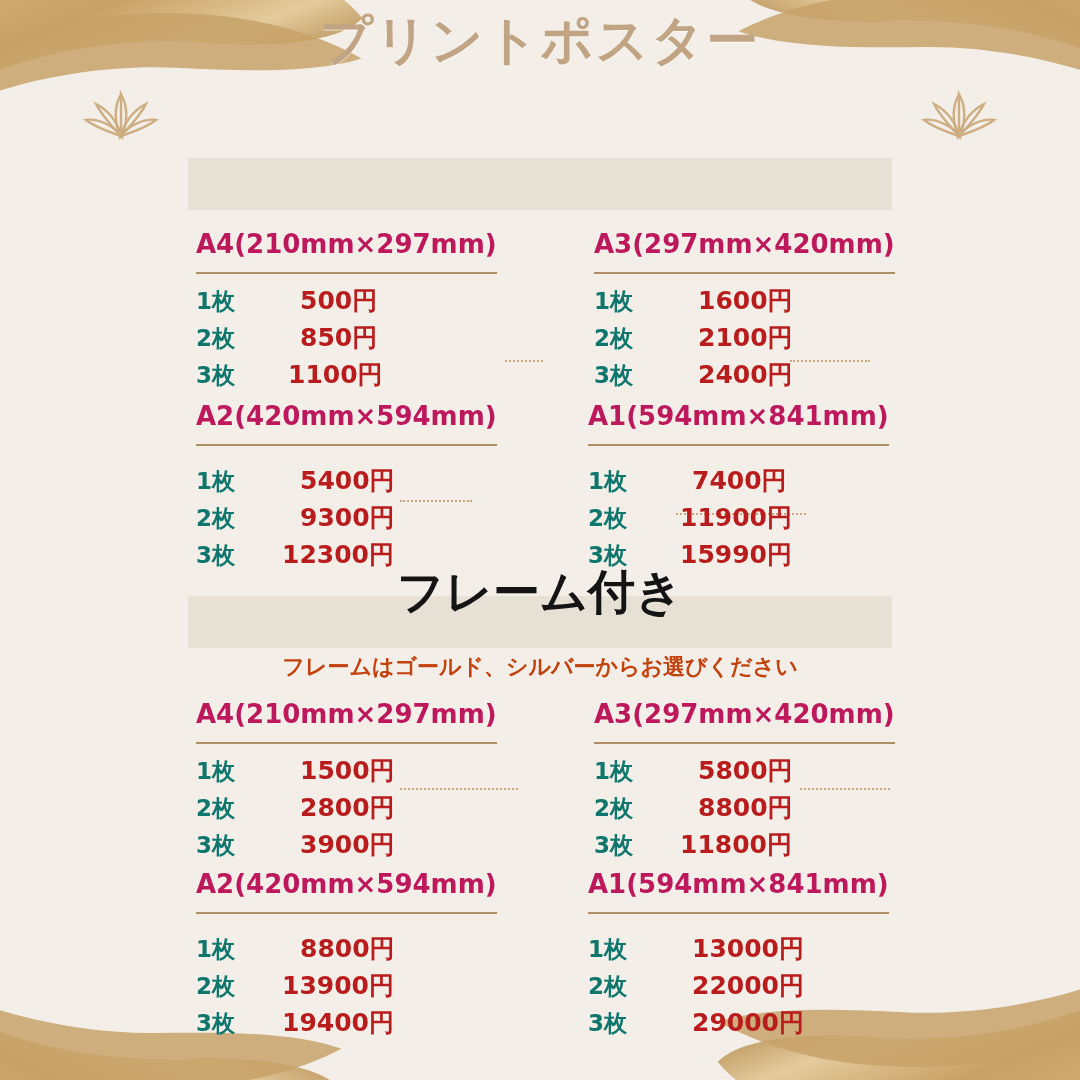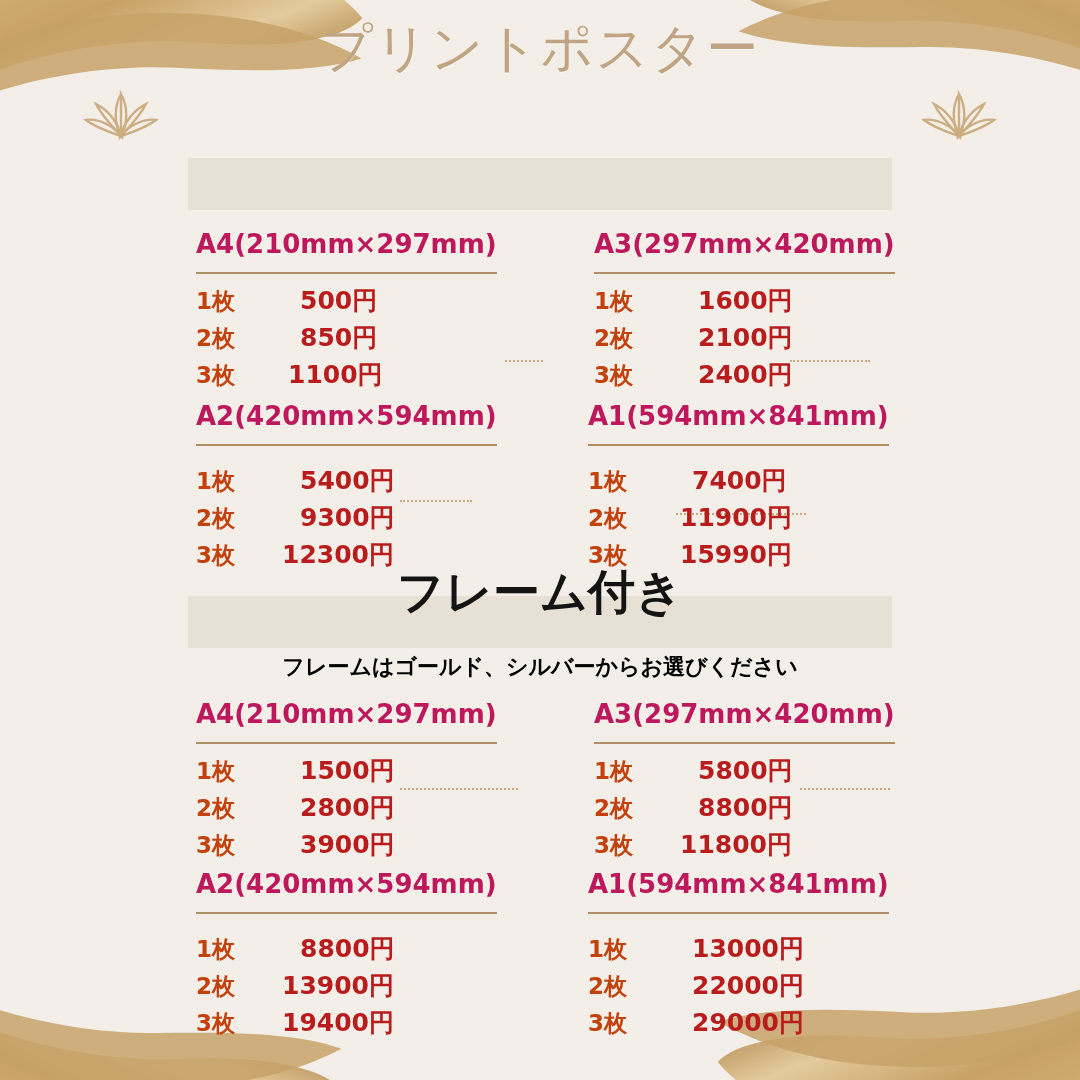--- a/index.html
+++ b/index.html
@@ -46,27 +46,26 @@
   .header {
     position: absolute;
     top: 8px;
     left: 0;
     width: 100%;
     text-align: center;
     z-index: 4;
   }
   .title-main {
     font-family: "DejaVu Sans", sans-serif;
-    font-weight: normal;
+    font-weight: bold;
     font-size: 52px;
     letter-spacing: 2px;
     color: #c0a483;
     line-height: 1.25;
     text-shadow: 0 1px 0 rgba(255,255,255,0.6);
-    margin-top: 8px;
   }
   .title-sub {
     font-family: "DejaVu Sans", sans-serif;
     font-weight: bold;
     font-size: 52px;
     letter-spacing: 2px;
     color: #c0a483;
     line-height: 1.2;
     margin-top: -4px;
   }
@@ -94,21 +93,21 @@
   }
 
   .note {
     position: absolute;
     left: 0;
     width: 100%;
     text-align: center;
     font-family: "DejaVu Sans", sans-serif;
     font-weight: bold;
     font-size: 22px;
-    color: #000000;
+    color: #c2410c;
     z-index: 3;
   }
 
   
   .block {
     position: absolute;
     width: 400px;
     z-index: 3;
   }
   .block-head {
@@ -128,21 +127,21 @@
   .row {
     display: flex;
     align-items: baseline;
     height: 37px;
   }
   .qty {
     width: 86px;
     font-family: "DejaVu Sans", sans-serif;
     font-weight: bold;
     font-size: 23px;
-    color: #c2410c;
+    color: #0f766e;
   }
   .price {
     font-family: "DejaVu Sans", sans-serif;
     font-weight: bold;
     font-size: 25px;
     color: #b91c1c;
     white-space: nowrap;
   }
   .price.indent-1 { padding-left: 18px; }
   .price.indent-2 { padding-left: 6px; }

